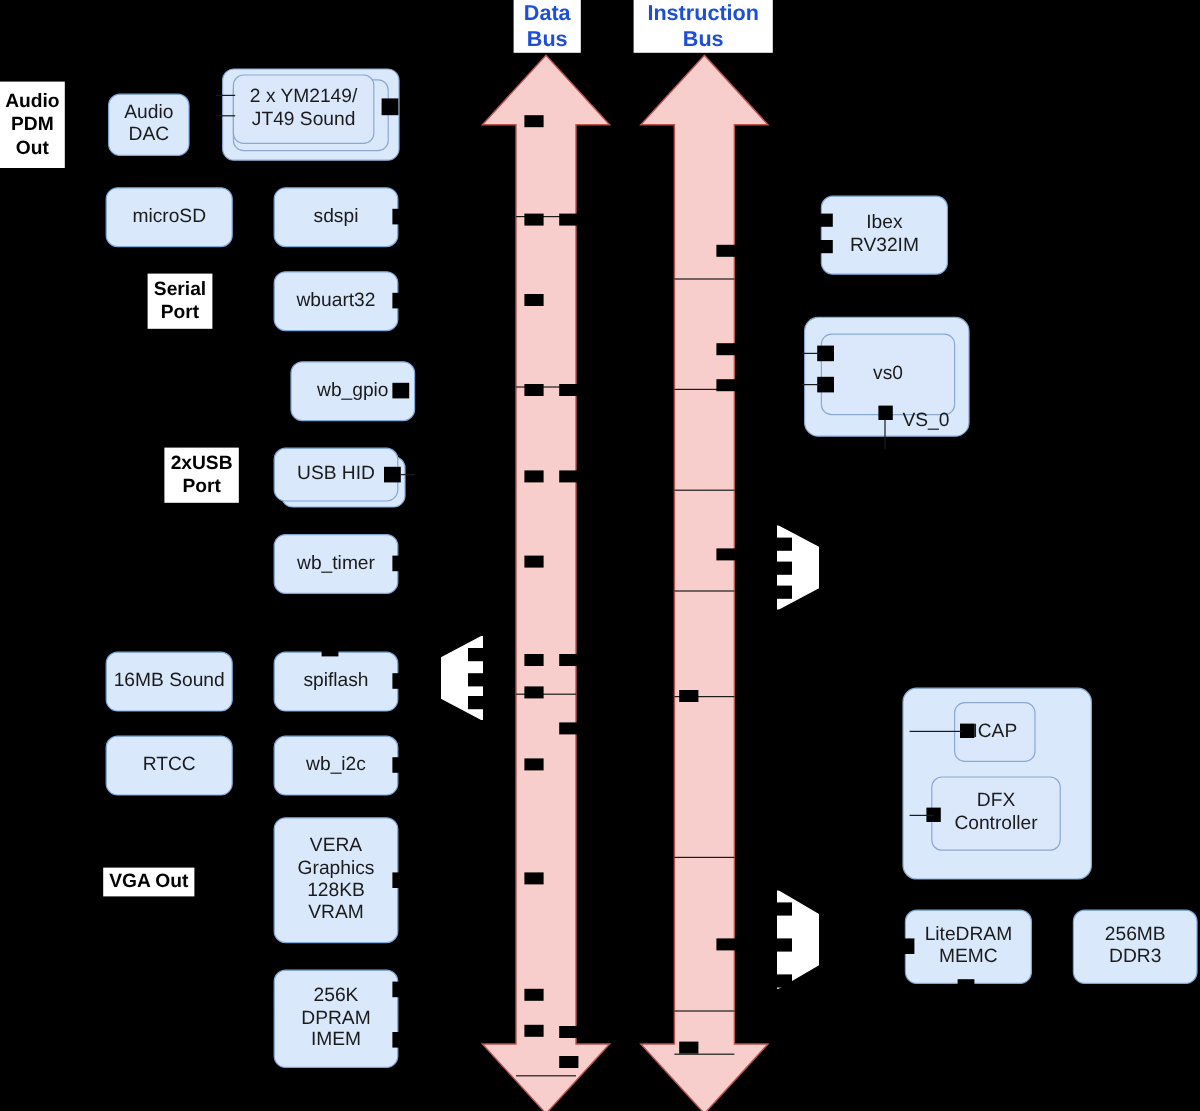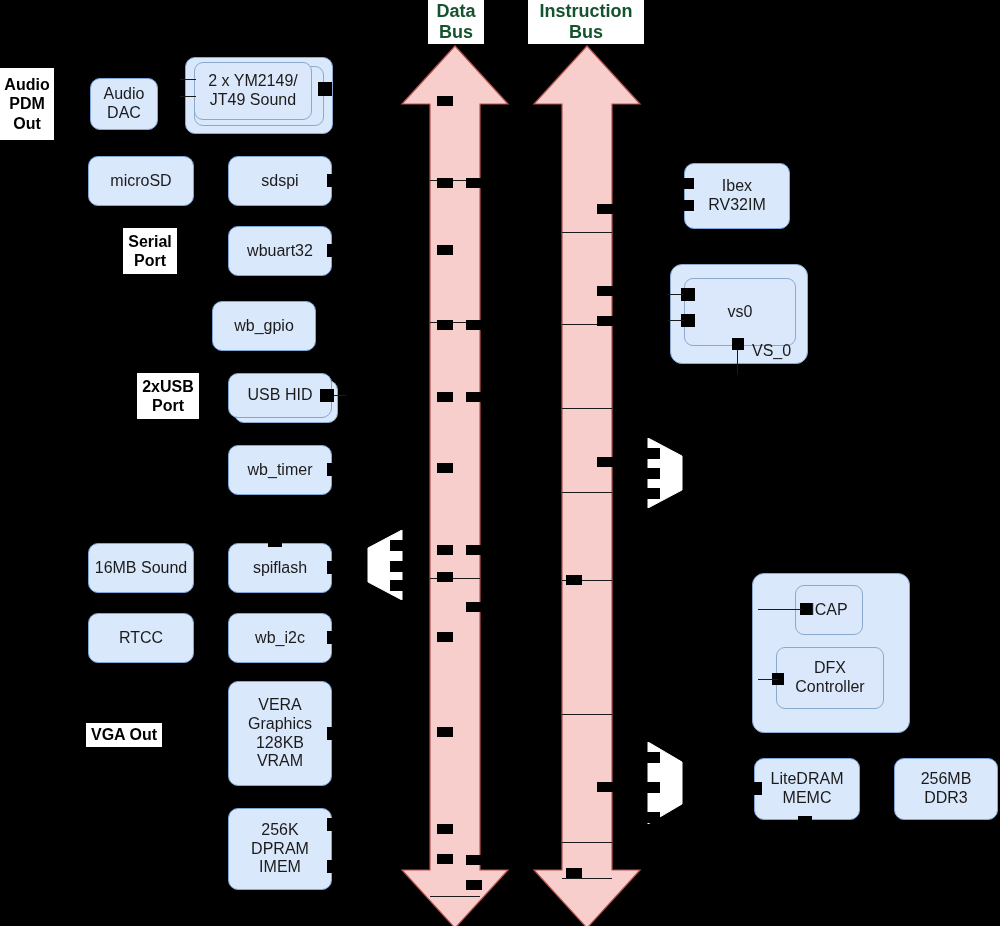--- a/index.html
+++ b/index.html
@@ -28,21 +28,21 @@
   
   .plabel{
     position:absolute;background:#fff;color:#000;
     font-weight:bold;font-size:16px;line-height:1.2;
     text-align:center;white-space:pre-line;
     display:flex;align-items:center;justify-content:center;
     box-sizing:border-box;
   }
   
   .bustitle{
-    position:absolute;background:#fff;color:#14532d;
+    position:absolute;background:#fff;color:#1d4ed8;
     font-weight:bold;font-size:18px;line-height:1.15;
     text-align:center;white-space:pre-line;
     display:flex;align-items:center;justify-content:center;
     box-sizing:border-box;
   }
   
   .bus{position:absolute;}
   .bus svg{display:block;}
   
   .nub{position:absolute;background:#000;}
@@ -144,21 +144,21 @@
   <div class="nub" style="left:318px;top:82px;width:14px;height:14px;"></div>
   <div class="wire" style="left:180px;top:79px;width:16px;height:1px;"></div>
   <div class="wire" style="left:180px;top:96px;width:16px;height:1px;"></div>
 
   <div class="blk" style="left:228px;top:156px;width:104px;height:50px;">sdspi</div>
   <div class="nub" style="left:327px;top:174px;width:14px;height:13px;"></div>
 
   <div class="blk" style="left:228px;top:226px;width:104px;height:50px;">wbuart32</div>
   <div class="nub" style="left:327px;top:244px;width:14px;height:13px;"></div>
 
-  <div class="blk" style="left:212px;top:301px;width:104px;height:50px;">wb_gpio</div>
+  <div class="blk" style="left:242px;top:301px;width:104px;height:50px;">wb_gpio</div>
   <div class="nub" style="left:327px;top:319px;width:14px;height:13px;"></div>
 
   <div class="blk shadowlayer" style="left:234px;top:380px;width:104px;height:43px;"></div>
   <div class="blk" style="left:228px;top:373px;width:104px;height:45px;">USB HID</div>
   <div class="nub" style="left:320px;top:389px;width:14px;height:13px;"></div>
   <div class="wire" style="left:334px;top:395px;width:12px;height:1px;"></div>
 
   <div class="blk" style="left:228px;top:445px;width:104px;height:50px;">wb_timer</div>
   <div class="nub" style="left:327px;top:463px;width:14px;height:13px;"></div>
 

